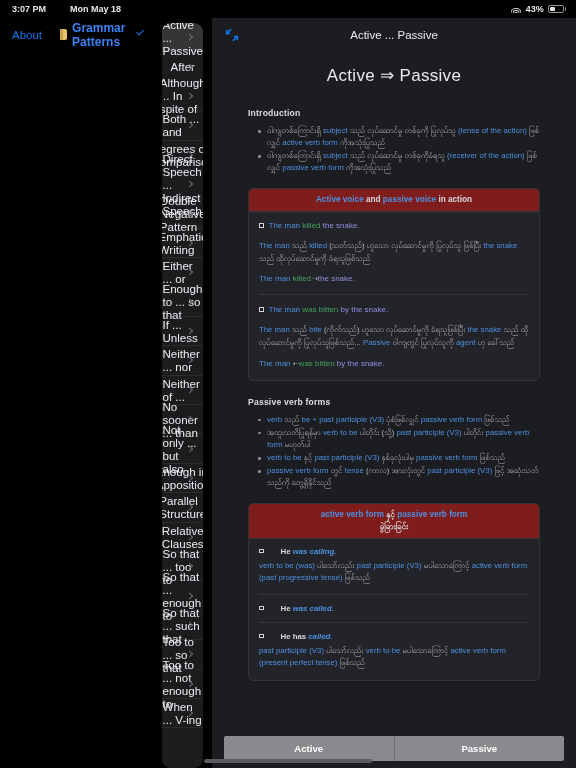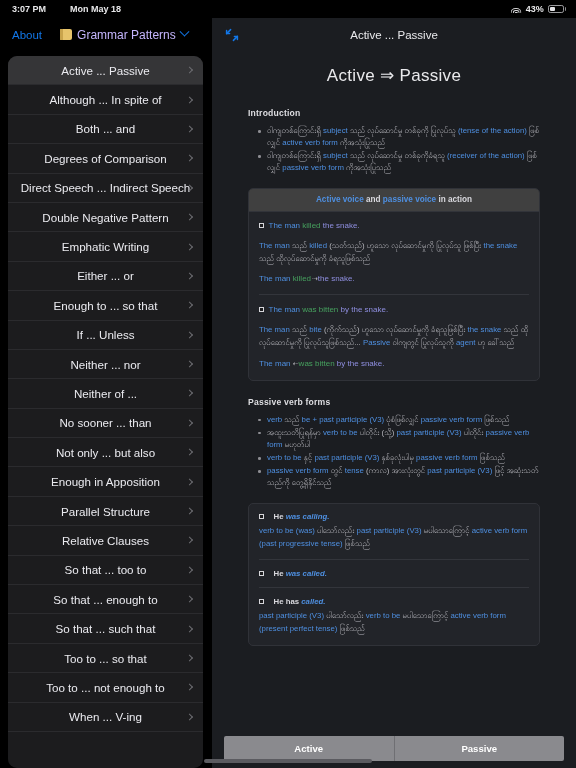--- a/index.html
+++ b/index.html
@@ -38,31 +38,31 @@
   .batt-fill { background: #e3e3e6; width: 43%; border-radius: 1px; }
   .batt-cap { width: 1.3px; height: 3.4px; background: #8d8d90; border-radius: 0 1px 1px 0; margin-left: 1px; }
 
   
   .split { flex: 1; display: flex; min-height: 0; }
 
   
   .sidebar {
     width: 211px; flex: 0 0 211px;
     background: #000000;
-    display: flex; flex-direction: column;
+    display: flex; flex-direction: row;
     min-height: 0;
   }
   .sidebar-nav {
     height: 33px; flex: 0 0 33px;
     display: flex; align-items: center;
     padding: 0 12px; gap: 18px;
     background: #000;
   }
   .nav-about { color: #1277e8; font-size: 11.5px; }
-  .nav-folder-group { display: flex; align-items: center; gap: 5px; color: #c4b5fd; font-size: 12px; font-weight: normal; }
+  .nav-folder-group { display: flex; align-items: center; gap: 5px; color: #3b82f6; font-size: 12px; font-weight: bold; }
   .folder-icon {
     width: 12px; height: 11px; position: relative; display: inline-block;
     background: #e7c46b; border-radius: 1px 2px 2px 1px;
   }
   .folder-icon::before {
     content: ""; position: absolute; left: 0; top: 0; bottom: 0; width: 3px;
     background: #c9a44c; border-radius: 1px 0 0 1px;
   }
   .chev-down {
     width: 7px; height: 7px; border-right: 1.6px solid #1277e8; border-bottom: 1.6px solid #1277e8;
@@ -147,21 +147,21 @@
   .ita { font-style: italic; }
 
   .card {
     margin: 14px 0 0 0;
     background: #222429;
     border: 1px solid #303238;
     border-radius: 5px;
     overflow: hidden;
   }
   .card-head {
-    background: #404040;
+    background: #7f1d1d;
     border-bottom: 1px solid #32343a;
     text-align: center;
     padding: 5px 0;
     font-size: 8.2px; font-weight: bold;
     color: #d7d7dc;
     line-height: 1.45;
   }
   .card-body { padding: 8px 10px 10px 10px; }
   .ex-line {
     font-size: 8px; line-height: 1.5;
@@ -171,21 +171,21 @@
   .sq {
     display: inline-block; width: 4.5px; height: 4.5px;
     background: #1c1c1e; border: 1px solid #d6d6da; flex: 0 0 auto;
     position: relative; top: -0.5px;
   }
   .expl { font-size: 7.8px; line-height: 1.62; color: #5b8fd4; margin: 8px 0 8px 0; }
   .result { font-size: 8px; line-height: 1.5; color: #4e8fe0; }
   .arrow-dot { color: #b9b9bf; letter-spacing: -1px; font-size: 7px; }
   .divider { height: 1px; background: #33353b; margin: 9px 0 9px 0; }
   .mini-note { font-size: 7.8px; line-height: 1.6; color: #5b8fd4; margin-top: 4px; }
-  .mini-head { font-size: 7.8px; color: #d6d6da; font-weight: bold; display: flex; align-items: baseline; gap: 10px; }
+  .mini-head { font-size: 7.8px; color: #d6d6da; font-weight: bold; display: flex; align-items: baseline; gap: 17px; }
 
   
   .bottom-tabs {
     flex: 0 0 46px;
     background: #1b1d21;
     display: flex; align-items: center;
     padding: 6px 12px 0 12px;
   }
   .seg {
     display: flex; width: 100%; height: 25px;
@@ -242,20 +242,24 @@
           <span>Grammar Patterns</span>
           <span class="chev-down"></span>
         </span>
       </div>
       <div class="sidebar-list">
           <div class="side-item selected">
             <span>Active ... Passive</span>
             <span class="chev"></span>
           </div>
           <div class="side-item">
+            <span>After</span>
+            <span class="chev"></span>
+          </div>
+          <div class="side-item">
             <span>Although ... In spite of</span>
             <span class="chev"></span>
           </div>
           <div class="side-item">
             <span>Both ... and</span>
             <span class="chev"></span>
           </div>
           <div class="side-item">
             <span>Degrees of Comparison</span>
             <span class="chev"></span>
@@ -385,20 +389,24 @@
 
           <div class="sec-head" style="margin-top:16px">Passive verb forms</div>
           <ul class="bullets">
               <li><span class="bl">verb</span><span class="gy"> သည် </span><span class="bl">be + past participle (V3)</span><span class="gy"> ပုံစံဖြစ်လျှင် </span><span class="bl">passive verb form</span><span class="gy"> ဖြစ်သည်</span></li>
               <li><span class="gy">အထူးသတိပြုရန်မှာ </span><span class="bl">verb to be</span><span class="gy"> ပါတိုင်း (သို့) </span><span class="bl">past participle (V3)</span><span class="gy"> ပါတိုင်း </span><span class="bl">passive verb form</span><span class="gy"> မဟုတ်ပါ</span></li>
               <li><span class="bl">verb to be</span><span class="gy"> နှင့် </span><span class="bl">past participle (V3)</span><span class="gy"> နှစ်ခုလုံးပါမှ </span><span class="bl">passive verb form</span><span class="gy"> ဖြစ်သည်</span></li>
               <li><span class="bl">passive verb form</span><span class="gy"> တွင် </span><span class="bl">tense</span><span class="gy"> (ကာလ) အားလုံးတွင် </span><span class="bl">past participle (V3)</span><span class="gy"> ဖြင့် အဆုံးသတ်သည်ကို တွေ့ရှိနိုင်သည်</span></li>
             </ul>
 
           <div class="card">
+            <div class="card-head">
+                <div><span class="bl">active verb form</span><span class="wh"> နှင့် </span><span class="bl">passive verb form</span></div>
+                <div class="wh">ခွဲခြားခြင်း</div>
+              </div>
             <div class="card-body">
                 <div class="mini-head">
                   <span class="sq"></span>
                   <span><span class="wh">He </span><span class="bl ita">was calling.</span></span>
                 </div>
                 <div class="mini-note"><span class="bl">verb to be (was)</span><span class="gy"> ပါသော်လည်း </span><span class="bl">past participle (V3)</span><span class="gy"> မပါသောကြောင့် </span><span class="bl">active verb form (past progressive tense)</span><span class="gy"> ဖြစ်သည်</span></div>
                 <div class="divider"></div>
                 <div class="mini-head">
                   <span class="sq"></span>
                   <span><span class="wh">He </span><span class="bl ita">was called.</span></span>

